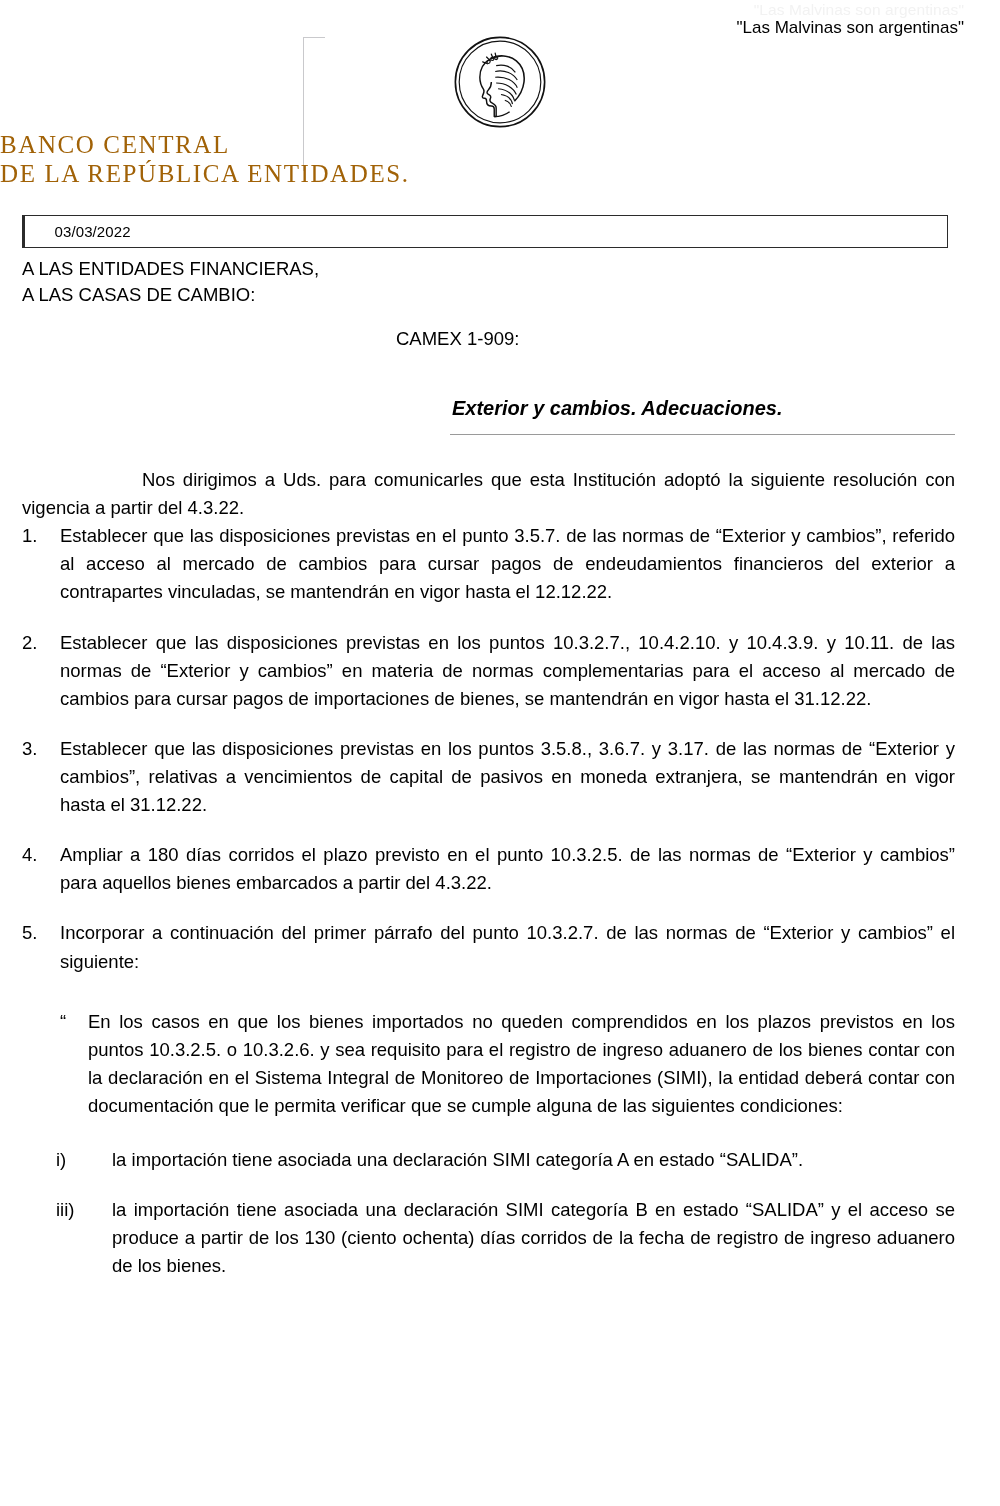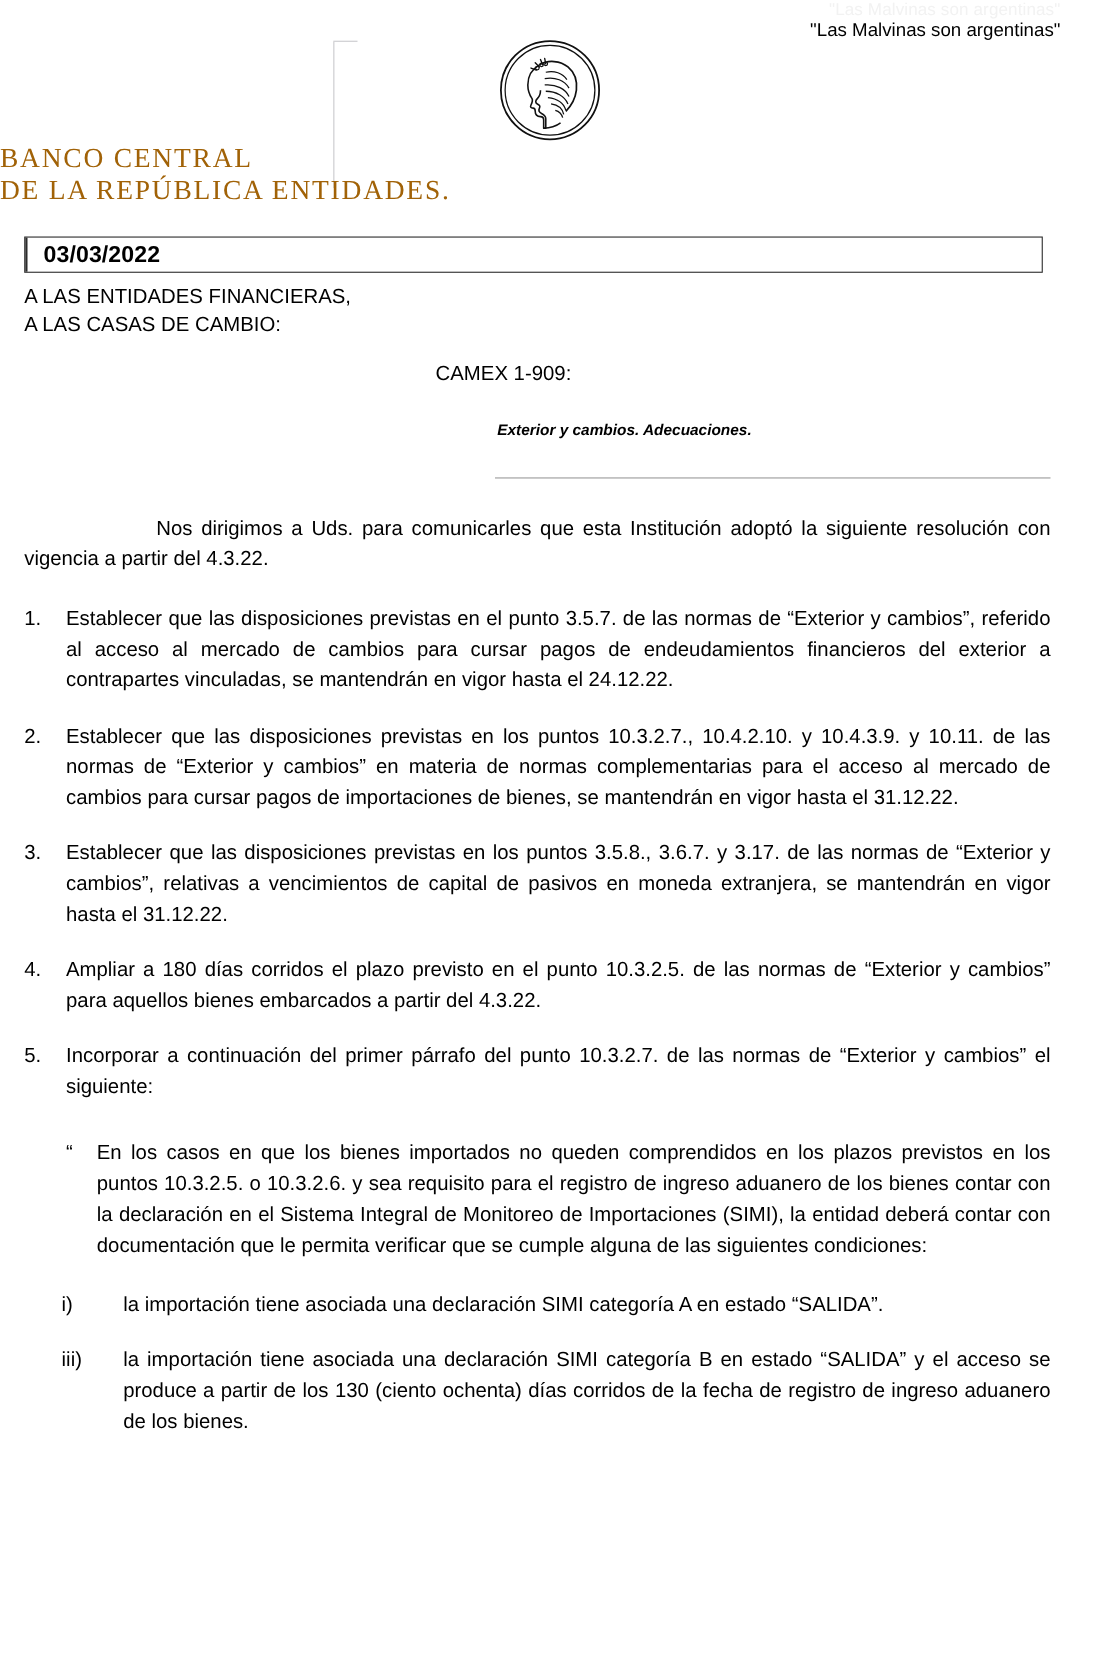--- a/index.html
+++ b/index.html
@@ -104,22 +104,22 @@
   .com-divider {
     width: 1.6px;
     background: #2b2b2b;
     flex: 0 0 auto;
   }
   .com-cell-date {
     flex: 0 0 136px;
     display: flex;
     align-items: center;
     justify-content: center;
-    font-size: 21px;
-    font-weight: bold;
+    font-size: 15px;
+    font-weight: normal;
     letter-spacing: 0.1px;
   }
 
   
   .addressees {
     position: absolute;
     left: 22px;
     top: 256px;
     font-size: 18.5px;
     line-height: 1.42;
@@ -132,25 +132,25 @@
     left: 396px;
     top: 326px;
     font-size: 18.5px;
     line-height: 1.42;
   }
   .ref-row { display: flex; }
   .ref-label { width: 56px; flex: 0 0 56px; }
   .ref-value { white-space: nowrap; }
   .ref-indent { }
   .ref-title {
-    margin-top: 29px;
+    margin-top: 42px;
     margin-left: 56px;
     font-weight: bold;
     font-style: italic;
-    font-size: 14px;
+    font-size: 20px;
     white-space: nowrap;
   }
   .ref-rule {
     position: absolute;
     left: 450px;
     top: 434px;
     width: 505px;
     height: 1.4px;
     background: #9a9a9a;
   }
@@ -162,21 +162,21 @@
     top: 466px;
     width: 933px;
   }
   p.para {
     margin: 0;
     font-size: 18.5px;
     line-height: 1.52;
     text-align: justify;
     text-justify: inter-word;
   }
-  p.intro { text-indent: 120px; margin-bottom: 26px; }
+  p.intro { text-indent: 120px; }
 
   .numlist { }
   .numitem {
     display: flex;
     margin-bottom: 22px;
   }
   .numitem .marker {
     flex: 0 0 38px;
     width: 38px;
     font-size: 18.5px;
@@ -289,21 +289,21 @@
   <div class="ref-rule"></div>
 
   <div class="body-area">
 
     <p class="para intro">Nos dirigimos a Uds. para comunicarles que esta Institución adoptó la siguiente resolución con vigencia a partir del 4.3.22.</p>
 
     <div class="numlist">
 
       <div class="numitem">
         <div class="marker">1.</div>
-        <div class="content">Establecer que las disposiciones previstas en el punto 3.5.7. de las normas de “Exterior y cambios”, referido al acceso al mercado de cambios para cursar pagos de endeudamientos financieros del exterior a contrapartes vinculadas, se mantendrán en vigor hasta el 24.12.22.</div>
+        <div class="content">Establecer que las disposiciones previstas en el punto 3.5.7. de las normas de “Exterior y cambios”, referido al acceso al mercado de cambios para cursar pagos de endeudamientos financieros del exterior a contrapartes vinculadas, se mantendrán en vigor hasta el 12.12.22.</div>
       </div>
 
       <div class="numitem">
         <div class="marker">2.</div>
         <div class="content">Establecer que las disposiciones previstas en los puntos 10.3.2.7., 10.4.2.10. y 10.4.3.9. y 10.11. de las normas de “Exterior y cambios” en materia de normas complementarias para el acceso al mercado de cambios para cursar pagos de importaciones de bienes, se mantendrán en vigor hasta el 31.12.22.</div>
       </div>
 
       <div class="numitem">
         <div class="marker">3.</div>
         <div class="content">Establecer que las disposiciones previstas en los puntos 3.5.8., 3.6.7. y 3.17. de las normas de “Exterior y cambios”, relativas a vencimientos de capital de pasivos en moneda extranjera, se mantendrán en vigor hasta el 31.12.22.</div>

